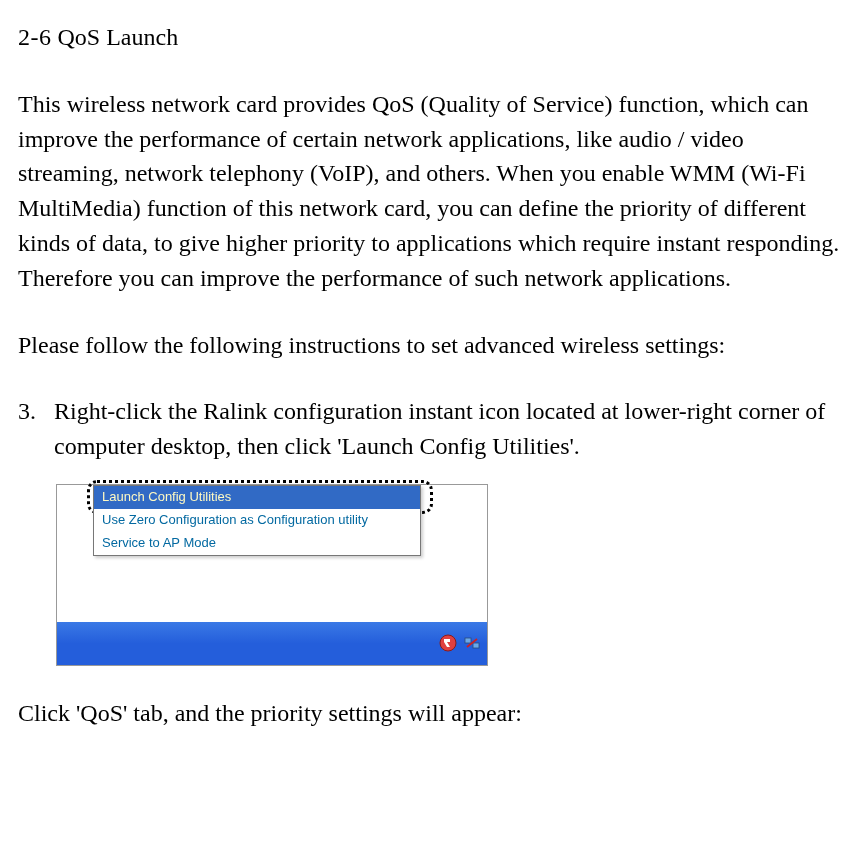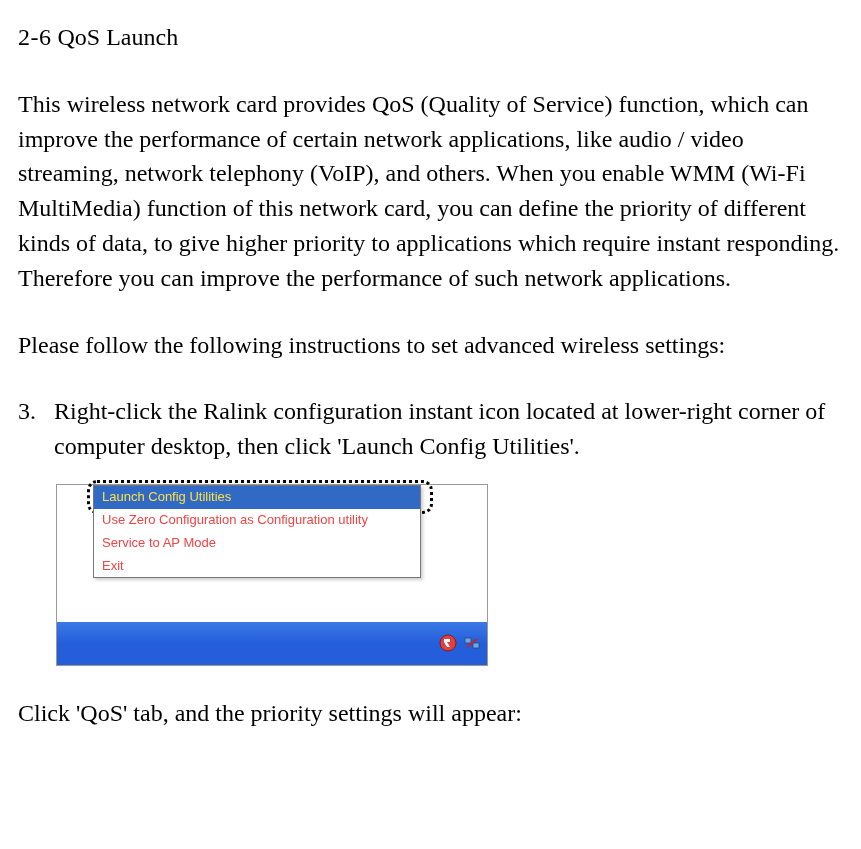--- a/index.html
+++ b/index.html
@@ -49,26 +49,26 @@
       left: 36px;
       background: #fff;
       border: 1px solid #777;
       width: 326px;
       font-family: "Segoe UI", Tahoma, sans-serif;
       font-size: 13px;
       box-shadow: 2px 2px 3px rgba(0,0,0,0.2);
     }
     .menu-item {
       padding: 2px 12px 2px 8px;
-      color: #ef4444;
+      color: #0369a1;
       white-space: nowrap;
     }
     .menu-item.highlight {
       background: #316ac5;
-      color: #fde047;
+      color: #fef9c3;
     }
     .dotted-box {
       position: absolute;
       top: -5px;
       left: 30px;
       width: 340px;
       height: 28px;
       border: 3px dotted #000;
       border-radius: 10px;
       pointer-events: none;
@@ -115,21 +115,20 @@
   <div class="list-text">Right-click the Ralink configuration instant icon located at lower-right corner of computer desktop, then click 'Launch Config Utilities'.</div>
 </div>
 
 <div class="screenshot-wrap">
   <div class="screenshot">
     <div class="dotted-box"></div>
     <div class="menu-box">
       <div class="menu-item highlight">Launch Config Utilities</div>
       <div class="menu-item">Use Zero Configuration as Configuration utility</div>
       <div class="menu-item">Service to AP Mode</div>
-      <div class="menu-item">Exit</div>
     </div>
     <div class="taskbar">
       <div class="tray-icon">
         <svg viewBox="0 0 18 18">
           <circle cx="9" cy="9" r="8" fill="#e04040" stroke="#8a1a1a" stroke-width="1"></circle>
           <path d="M5 5 L11 5 L11 8 L8 8 L11 13 L8 13 L5 8 Z" fill="#fff"></path>
         </svg>
       </div>
       <div class="tray-icon">
         <svg viewBox="0 0 18 18">

